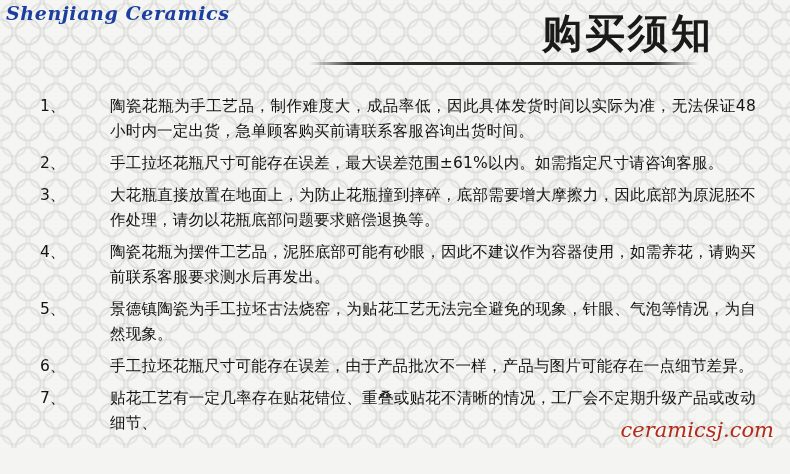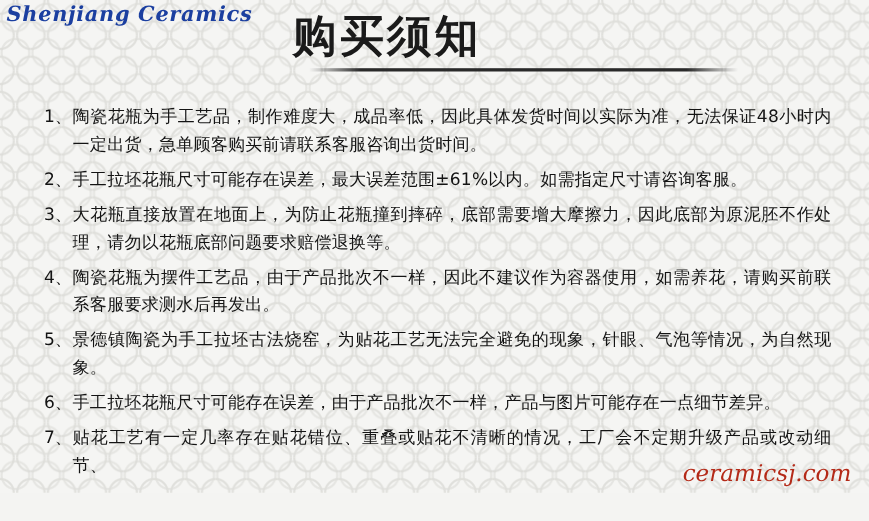--- a/index.html
+++ b/index.html
@@ -38,23 +38,23 @@
     font-weight: bold;
     font-size: 19px;
     letter-spacing: 0.6px;
     color: #1b3fa0;
     white-space: nowrap;
   }
 
   .title-block {
     position: absolute;
     top: 6px;
-    left: 266px;
+    left: 294px;
     width: 420px;
-    text-align: left;
+    text-align: right;
   }
   .title-text {
     font-family: "DejaVu Sans", "Liberation Sans", sans-serif;
     font-weight: bold;
     font-size: 40px;
     line-height: 54px;
     color: #1a1a1a;
     letter-spacing: 3px;
   }
   .title-rule {
@@ -83,20 +83,21 @@
     color: #141414;
     text-align: left;
   }
   .notice-text {
     flex: 1 1 auto;
     font-size: 15.5px;
     line-height: 25px;
     color: #141414;
     text-align: justify;
     letter-spacing: 0.2px;
+    margin-left: 44px;
   }
 
   .site-url {
     position: absolute;
     right: 16px;
     bottom: 6px;
     font-family: "DejaVu Serif", "Liberation Serif", serif;
     font-style: italic;
     font-weight: normal;
     font-size: 21px;
@@ -124,21 +125,21 @@
     <div class="notice-item">
       <div class="notice-num">2、</div>
       <div class="notice-text">手工拉坯花瓶尺寸可能存在误差，最大误差范围±61%以内。如需指定尺寸请咨询客服。</div>
     </div>
     <div class="notice-item">
       <div class="notice-num">3、</div>
       <div class="notice-text">大花瓶直接放置在地面上，为防止花瓶撞到摔碎，底部需要增大摩擦力，因此底部为原泥胚不作处理，请勿以花瓶底部问题要求赔偿退换等。</div>
     </div>
     <div class="notice-item">
       <div class="notice-num">4、</div>
-      <div class="notice-text">陶瓷花瓶为摆件工艺品，由于产品批次不一样，因此不建议作为容器使用，如需养花，请购买前联系客服要求测水后再发出。</div>
+      <div class="notice-text">陶瓷花瓶为摆件工艺品，泥胚底部可能有砂眼，因此不建议作为容器使用，如需养花，请购买前联系客服要求测水后再发出。</div>
     </div>
     <div class="notice-item">
       <div class="notice-num">5、</div>
       <div class="notice-text">景德镇陶瓷为手工拉坯古法烧窑，为贴花工艺无法完全避免的现象，针眼、气泡等情况，为自然现象。</div>
     </div>
     <div class="notice-item">
       <div class="notice-num">6、</div>
       <div class="notice-text">手工拉坯花瓶尺寸可能存在误差，由于产品批次不一样，产品与图片可能存在一点细节差异。</div>
     </div>
     <div class="notice-item">

